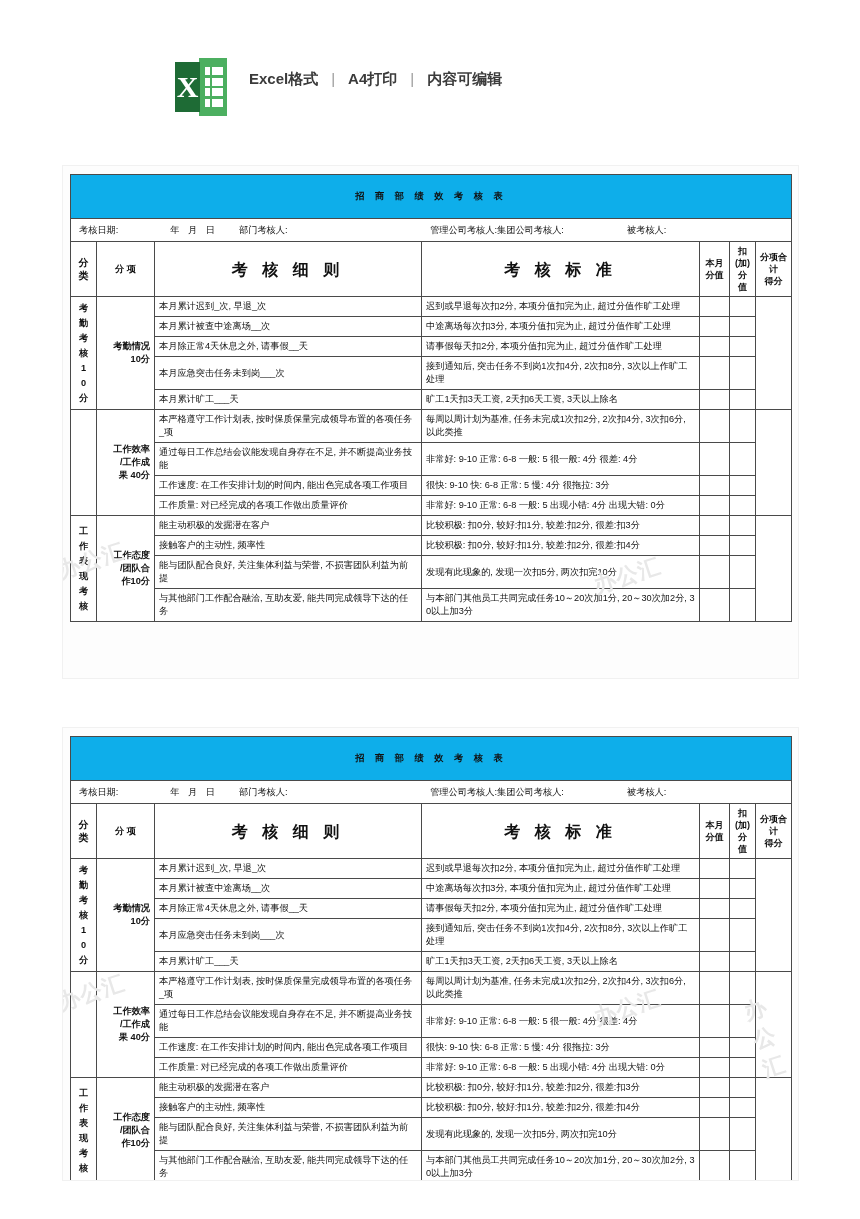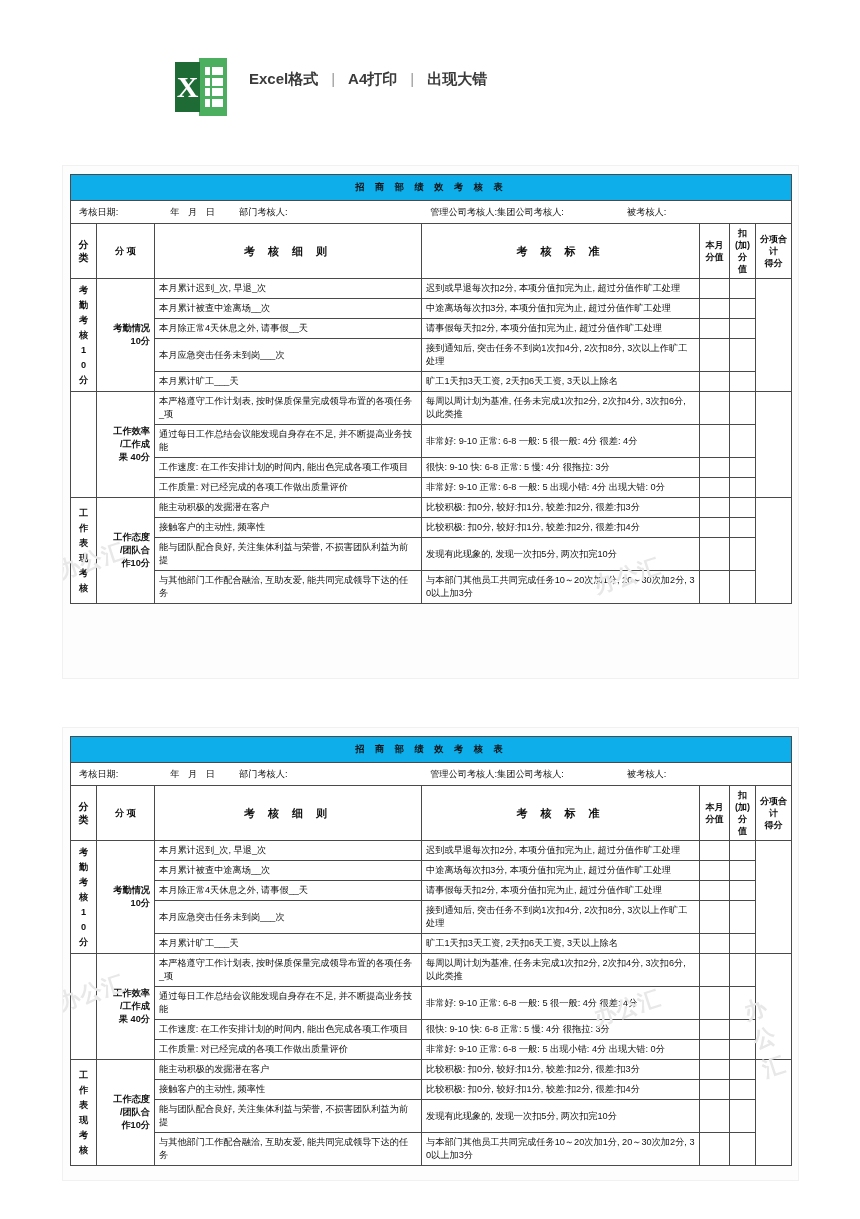--- a/index.html
+++ b/index.html
@@ -109,21 +109,21 @@
     word-break: break-all;
   }
 
   td.title-bar {
     background: #0eaeea;
     color: #111111;
     font-size: 13.5px;
     font-weight: bold;
     text-align: center;
     letter-spacing: 4px;
-    height: 26px;
+    height: 44px;
     padding: 0;
   }
   td.info-bar {
     height: 23px;
     font-size: 9.6px;
     padding: 0;
     margin-top: 12px;
   }
   .info-inner {
     display: flex;
@@ -139,21 +139,21 @@
   .i5 { width: 130px; }
   .i6 { width: 120px; }
 
   td.colhead {
     text-align: center;
     font-weight: bold;
     font-size: 10px;
     height: 42px;
     line-height: 13px;
   }
-  td.colhead.wide { letter-spacing: 5px; font-size: 11px; }
+  td.colhead.wide { letter-spacing: 5px; font-size: 16px; }
   td.colhead.narrow { font-size: 9px; line-height: 12px; }
   td.colhead.vert {
     letter-spacing: 0;
     font-size: 10px;
   }
 
   td.catcell {
     text-align: center;
     font-weight: bold;
     font-size: 10px;
@@ -216,21 +216,21 @@
           <i></i>
           <i></i>
           <i></i>
           <i></i>
           <i></i>
           <i></i>
       </div>
     </div>
     <div class="mast-text">
       <div class="mast-sub">
-        <span>Excel格式</span><span class="sep">|</span><span>A4打印</span><span class="sep">|</span><span>出现大错</span>
+        <span>Excel格式</span><span class="sep">|</span><span>A4打印</span><span class="sep">|</span><span>内容可编辑</span>
       </div>
     </div>
   </div>
 
   <div class="sheet" id="sheet1">
     <span class="wm" style="left:530px; top:395px;">办公汇</span>
     <span class="wm" style="left:-6px; top:380px;">办公汇</span>
     <table class="grid">
       <colgroup>
         <col class="w-cat">

